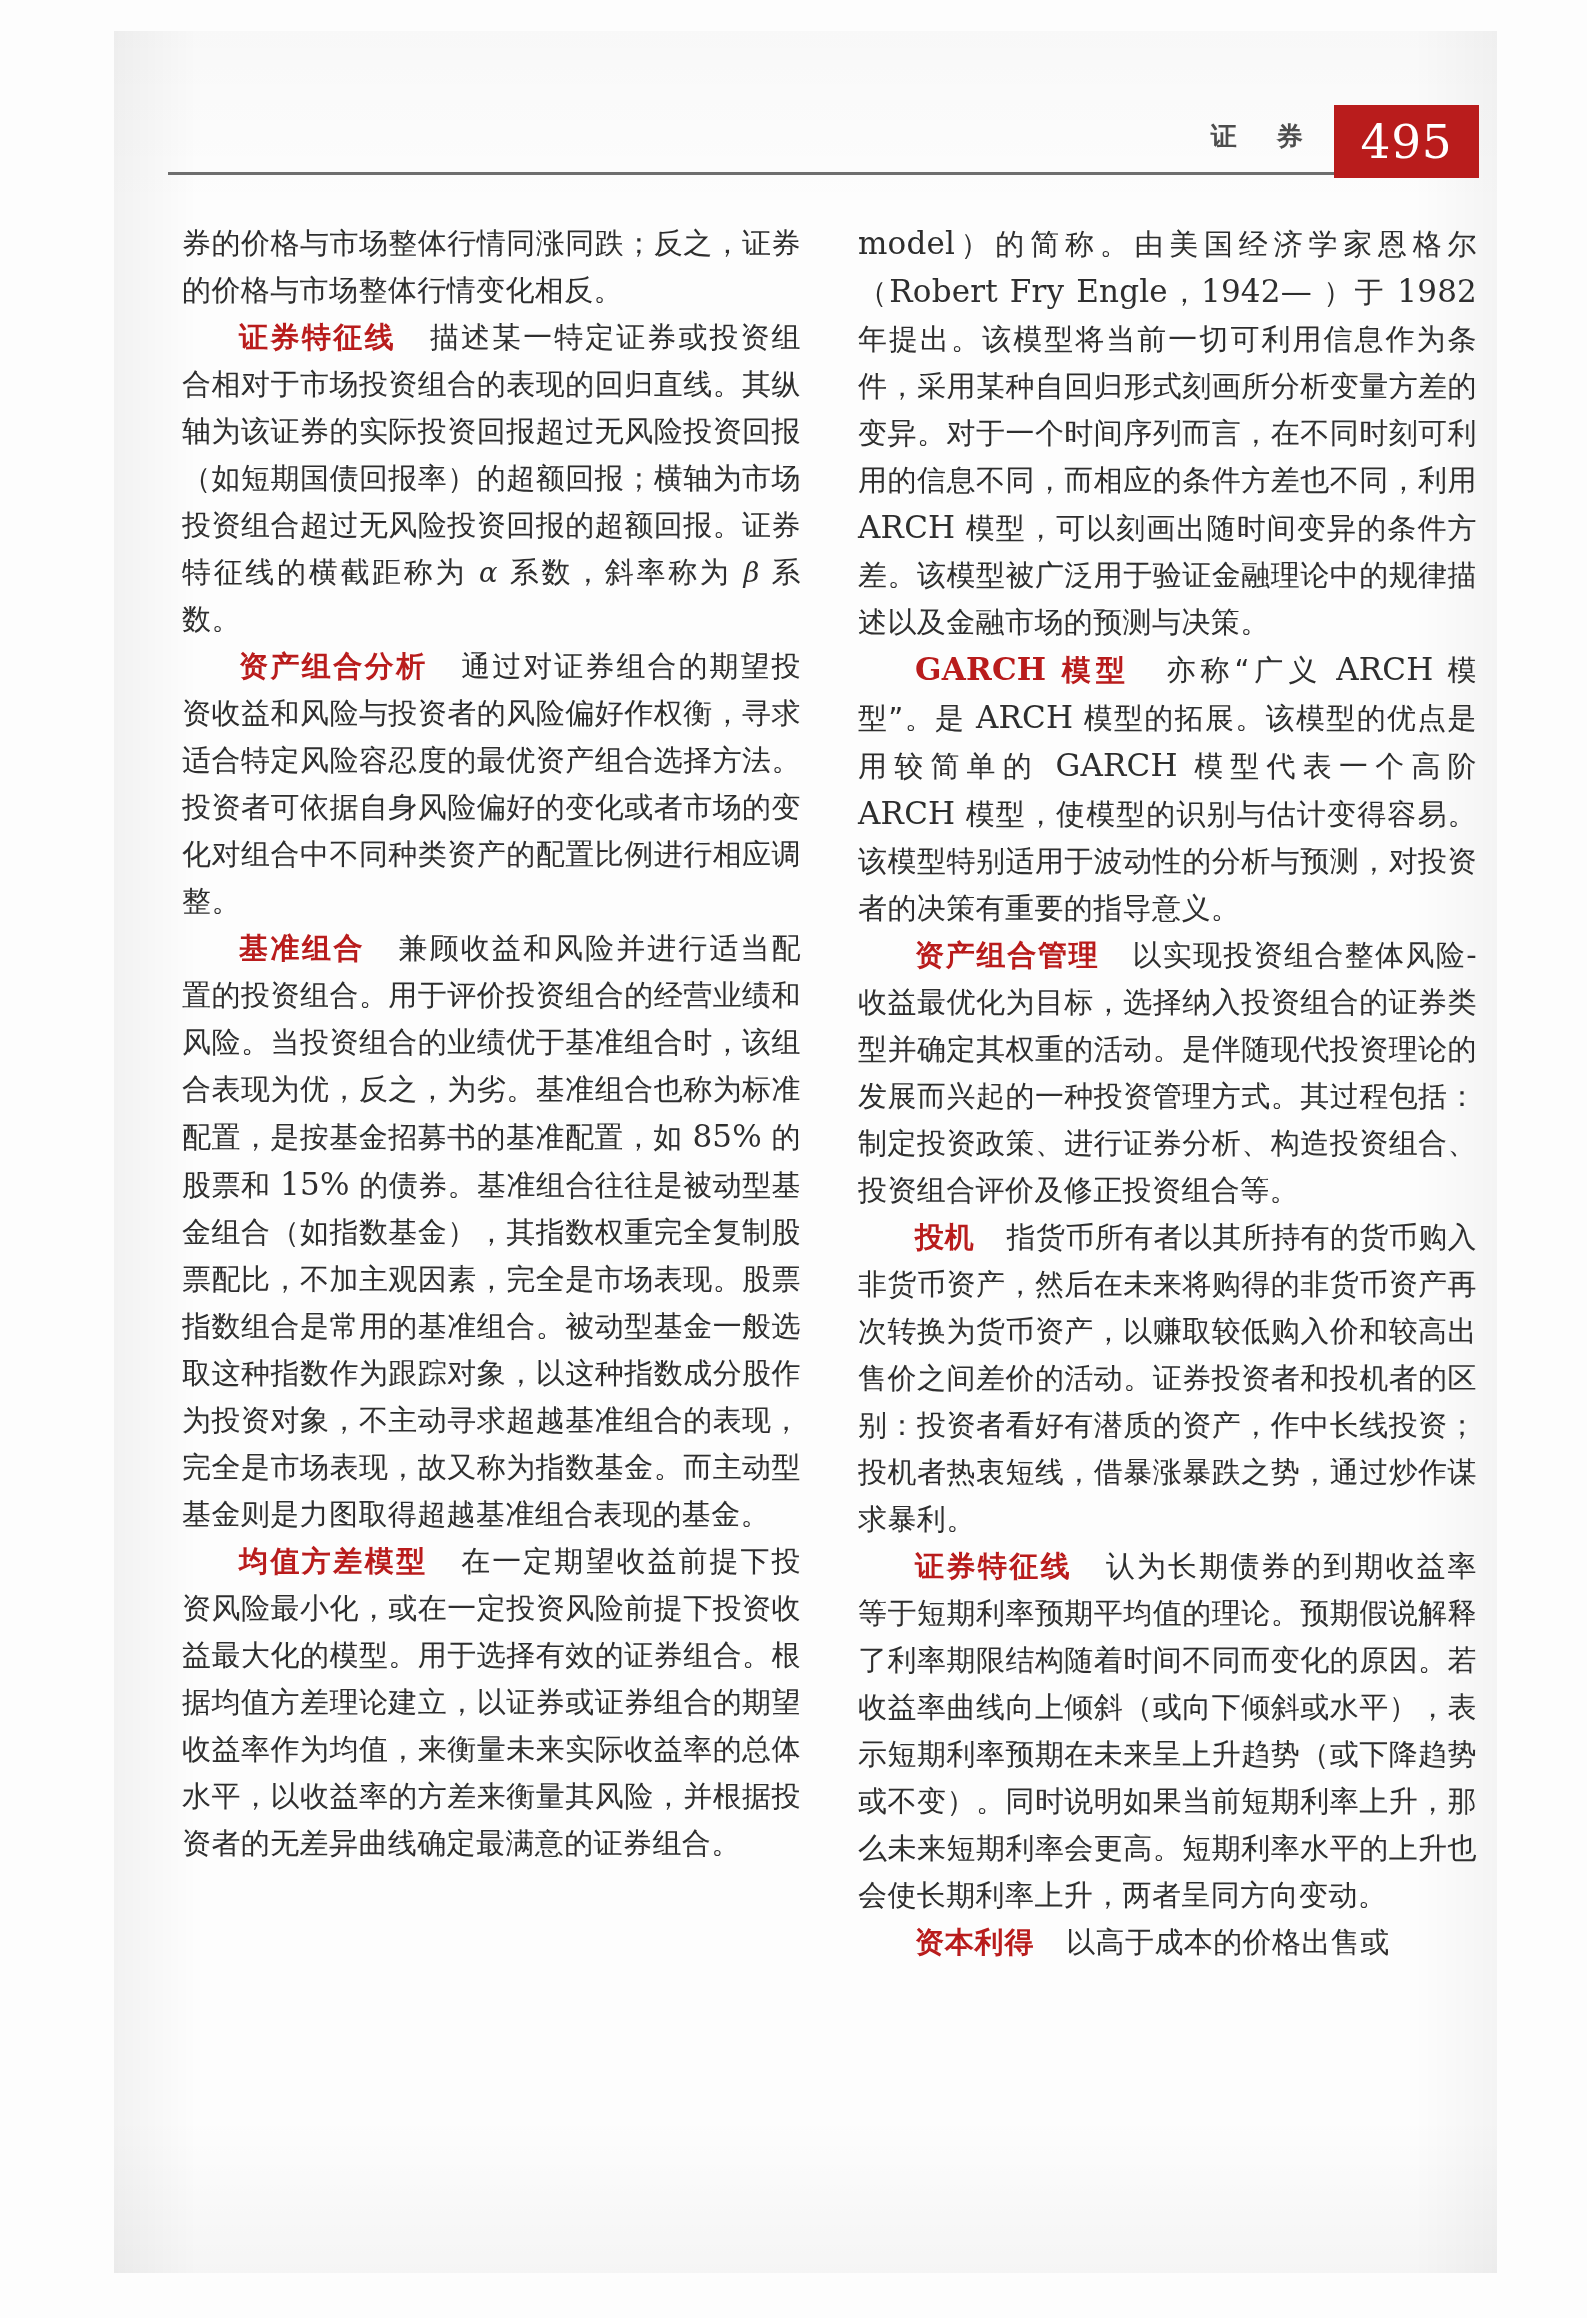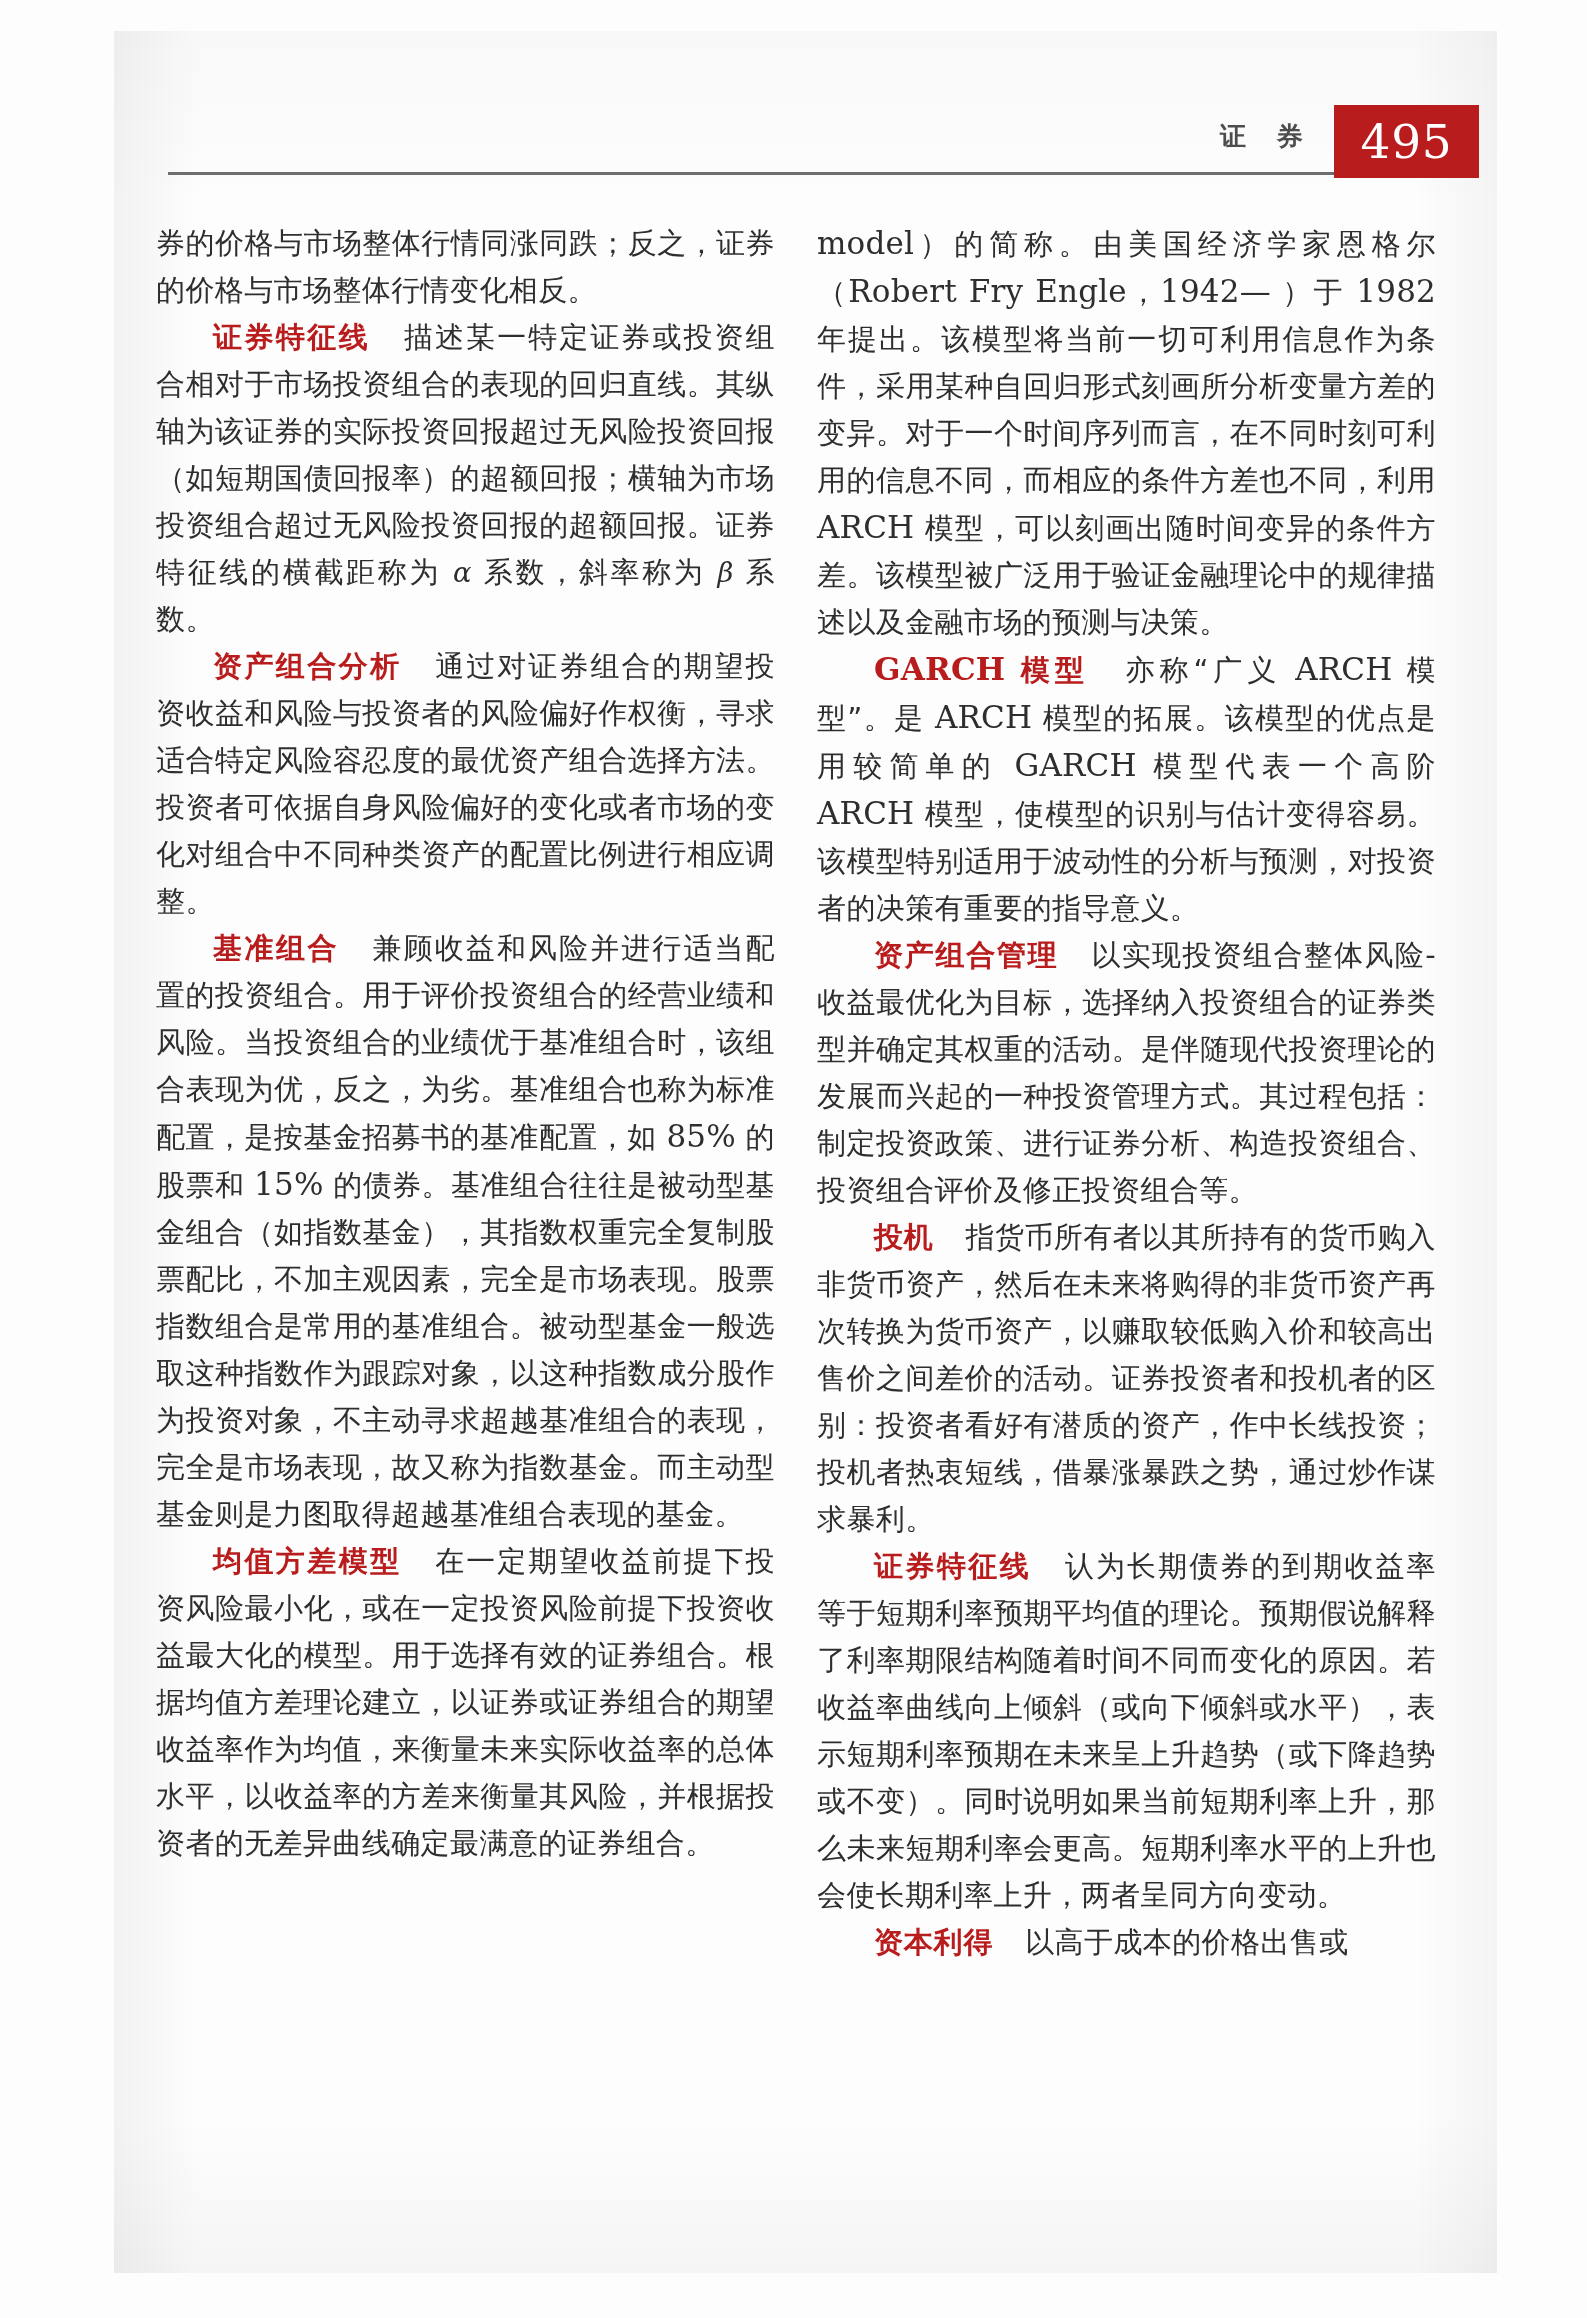--- a/index.html
+++ b/index.html
@@ -39,21 +39,21 @@
     position: absolute;
     left: 168px;
     top: 91px;
     width: 1311px;
     height: 84px;
   }
   #header-running-title {
     position: absolute;
     right: 164px;
     bottom: 21.3px;
-    font-family: Liberation Serif, serif;
+    font-family: Liberation Mono, monospace;
     font-size: 26px;
     font-weight: 700;
     letter-spacing: 12.2px;
     color: #4d4d4d;
     white-space: nowrap;
   }
   #page-number-box {
     position: absolute;
     right: 0px;
     top: 13.7px;
@@ -77,26 +77,26 @@
     left: 0;
     right: 145px;
     bottom: 0;
     height: 3px;
     background: #6e6e6e;
   }
 
   
   #columns {
     position: absolute;
-    left: 156px;
+    left: 182px;
     top: 220px;
     width: 1311px;
     height: 2027px;
     display: flex;
-    gap: 42px;
+    gap: 57px;
   }
   .column {
     width: 619px;
     height: 100%;
   }
 
   
   .para {
     font-family: "DejaVu Sans", "Liberation Sans", sans-serif;
     font-size: 29px;

